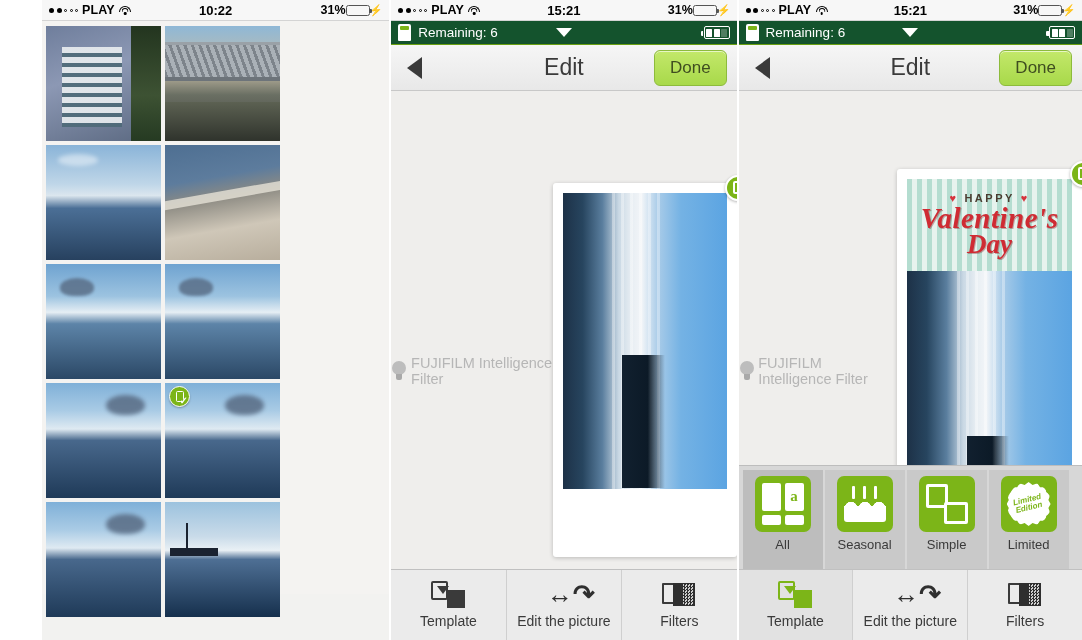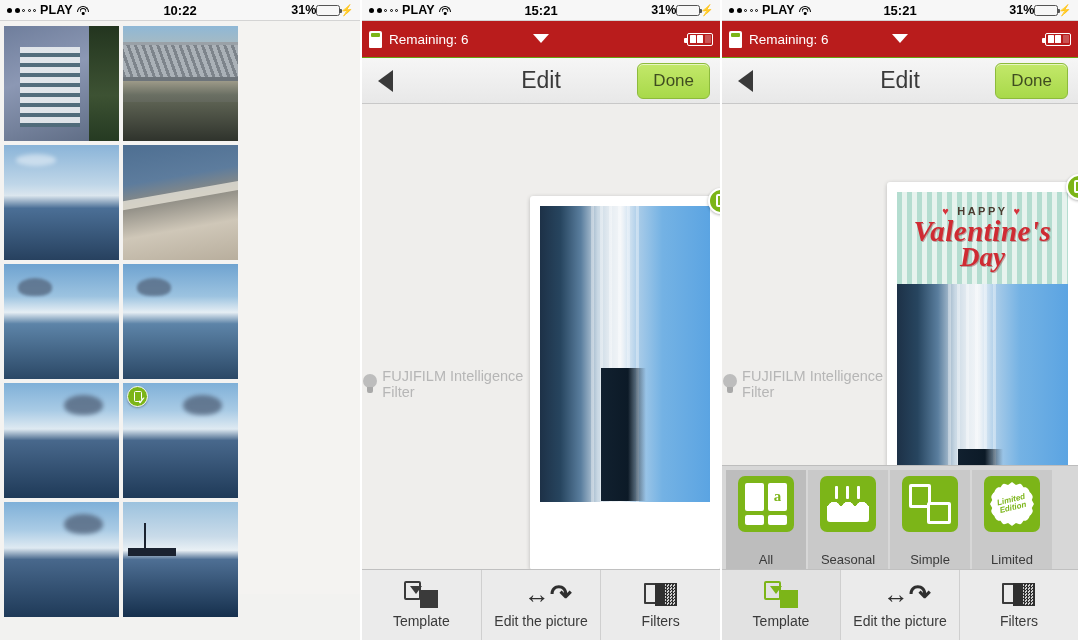--- a/index.html
+++ b/index.html
@@ -2,21 +2,21 @@
 <html><head>
 <meta charset="utf-8">
 <style>
   * { box-sizing: border-box; margin: 0; padding: 0; }
   html, body {
     width: 1082px; height: 640px;
     background: #ffffff;
     font-family: "Liberation Sans", sans-serif;
     overflow: hidden;
   }
-  .screens { display: flex; width: 1082px; height: 640px; }
+  .screens { display: flex; width: 1082px; height: 640px; padding-left: 42px; }
   .panel { position: relative; height: 640px; overflow: hidden; background: #f2f2f0; }
   .p1 { width: 360px; }
   .p2 { width: 362px; border-left: 2px solid #ffffff; border-right: 2px solid #ffffff; }
   .p3 { width: 356px; }
 
   
   .statusbar {
     height: 21px; background: #f7f7f7; position: relative;
     display: flex; align-items: center; color: #000;
     font-size: 13px; font-weight: bold;
@@ -72,21 +72,21 @@
   .nav-title.big { font-size: 23px; font-weight: normal; color: #3a3a3a; }
   .done-btn {
     margin-left: auto; background: linear-gradient(#c3e86a, #a8d94a);
     border: 1px solid #8dbb3c; border-radius: 6px;
     padding: 7px 15px; font-size: 17px; color: #3f4d20; cursor: pointer;
     box-shadow: inset 0 1px 0 rgba(255,255,255,.6);
   }
 
   
   .greenbar {
-    height: 37px; background: #b91c1c; display: flex; align-items: center;
+    height: 24px; background: #14532d; display: flex; align-items: center;
     color: #fff; font-size: 13.5px; position: relative; padding: 0 7px;
     border-bottom: 1px solid #6aa011;
   }
   .cartridge {
     width: 13px; height: 17px; background: #fff; border-radius: 2px 2px 1px 1px;
     position: relative; flex: none;
   }
   .cartridge::after {
     content:""; position:absolute; left:2px; right:2px; top:2px; height:4px;
     background: #7cb518; border-radius: 1px;
@@ -282,21 +282,21 @@
   }
   .cat {
     width: 80px; background: #c9c9c9; display: flex; flex-direction: column;
     align-items: center; padding-top: 6px; cursor: pointer;
   }
   .cat.sel { background: #bdbdbd; }
   .cat-icon {
     width: 56px; height: 56px; background: #7cb518; border-radius: 7px;
     position: relative; display:flex; align-items:center; justify-content:center;
   }
-  .cat-label { font-size: 13px; color: #3a3a3a; margin-top: 20px; }
+  .cat-label { font-size: 13px; color: #3a3a3a; margin-top: 5px; }
 
   .ic-all { display: grid; grid-template-columns: 1fr 1fr; gap: 4px; width: 42px; height: 42px; }
   .ic-all div { background: #fff; border-radius: 2px; display:flex; align-items:center; justify-content:center;
     font-size: 15px; color:#7cb518; font-weight: bold; font-family:"Liberation Serif",serif; }
   .ic-all div:nth-child(1) { border-radius: 2px; }
   .ic-simple { width: 42px; height: 40px; position: relative; }
   .ic-simple i { position: absolute; border: 3px solid #fff; border-radius: 2px; }
   .ic-simple i:nth-child(1) { left:0; top:0; width:22px; height:24px; }
   .ic-simple i:nth-child(2) { right:0; bottom:0; width:24px; height:22px; background:#7cb518; }
   .ic-cake { width: 42px; height: 36px; position: relative; }

